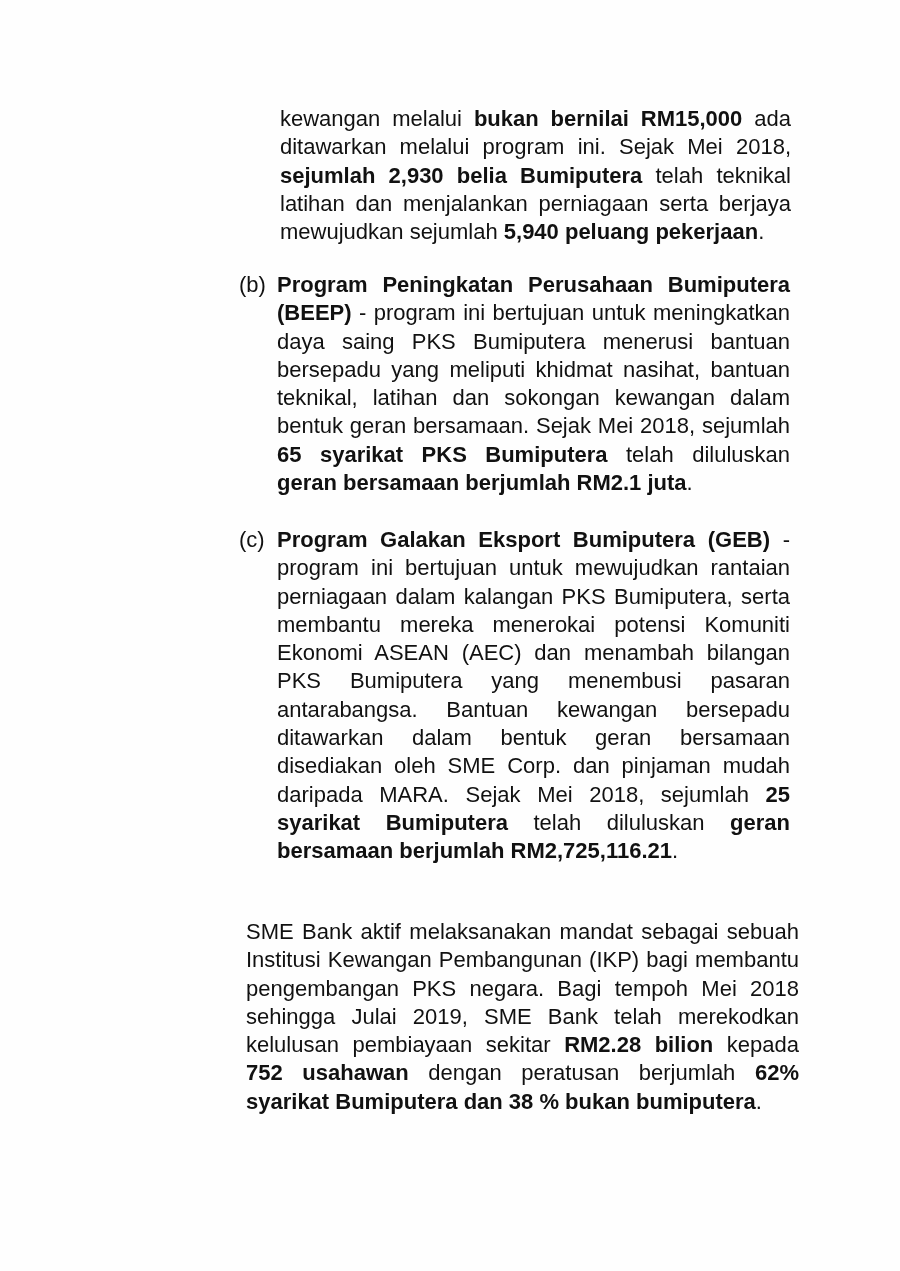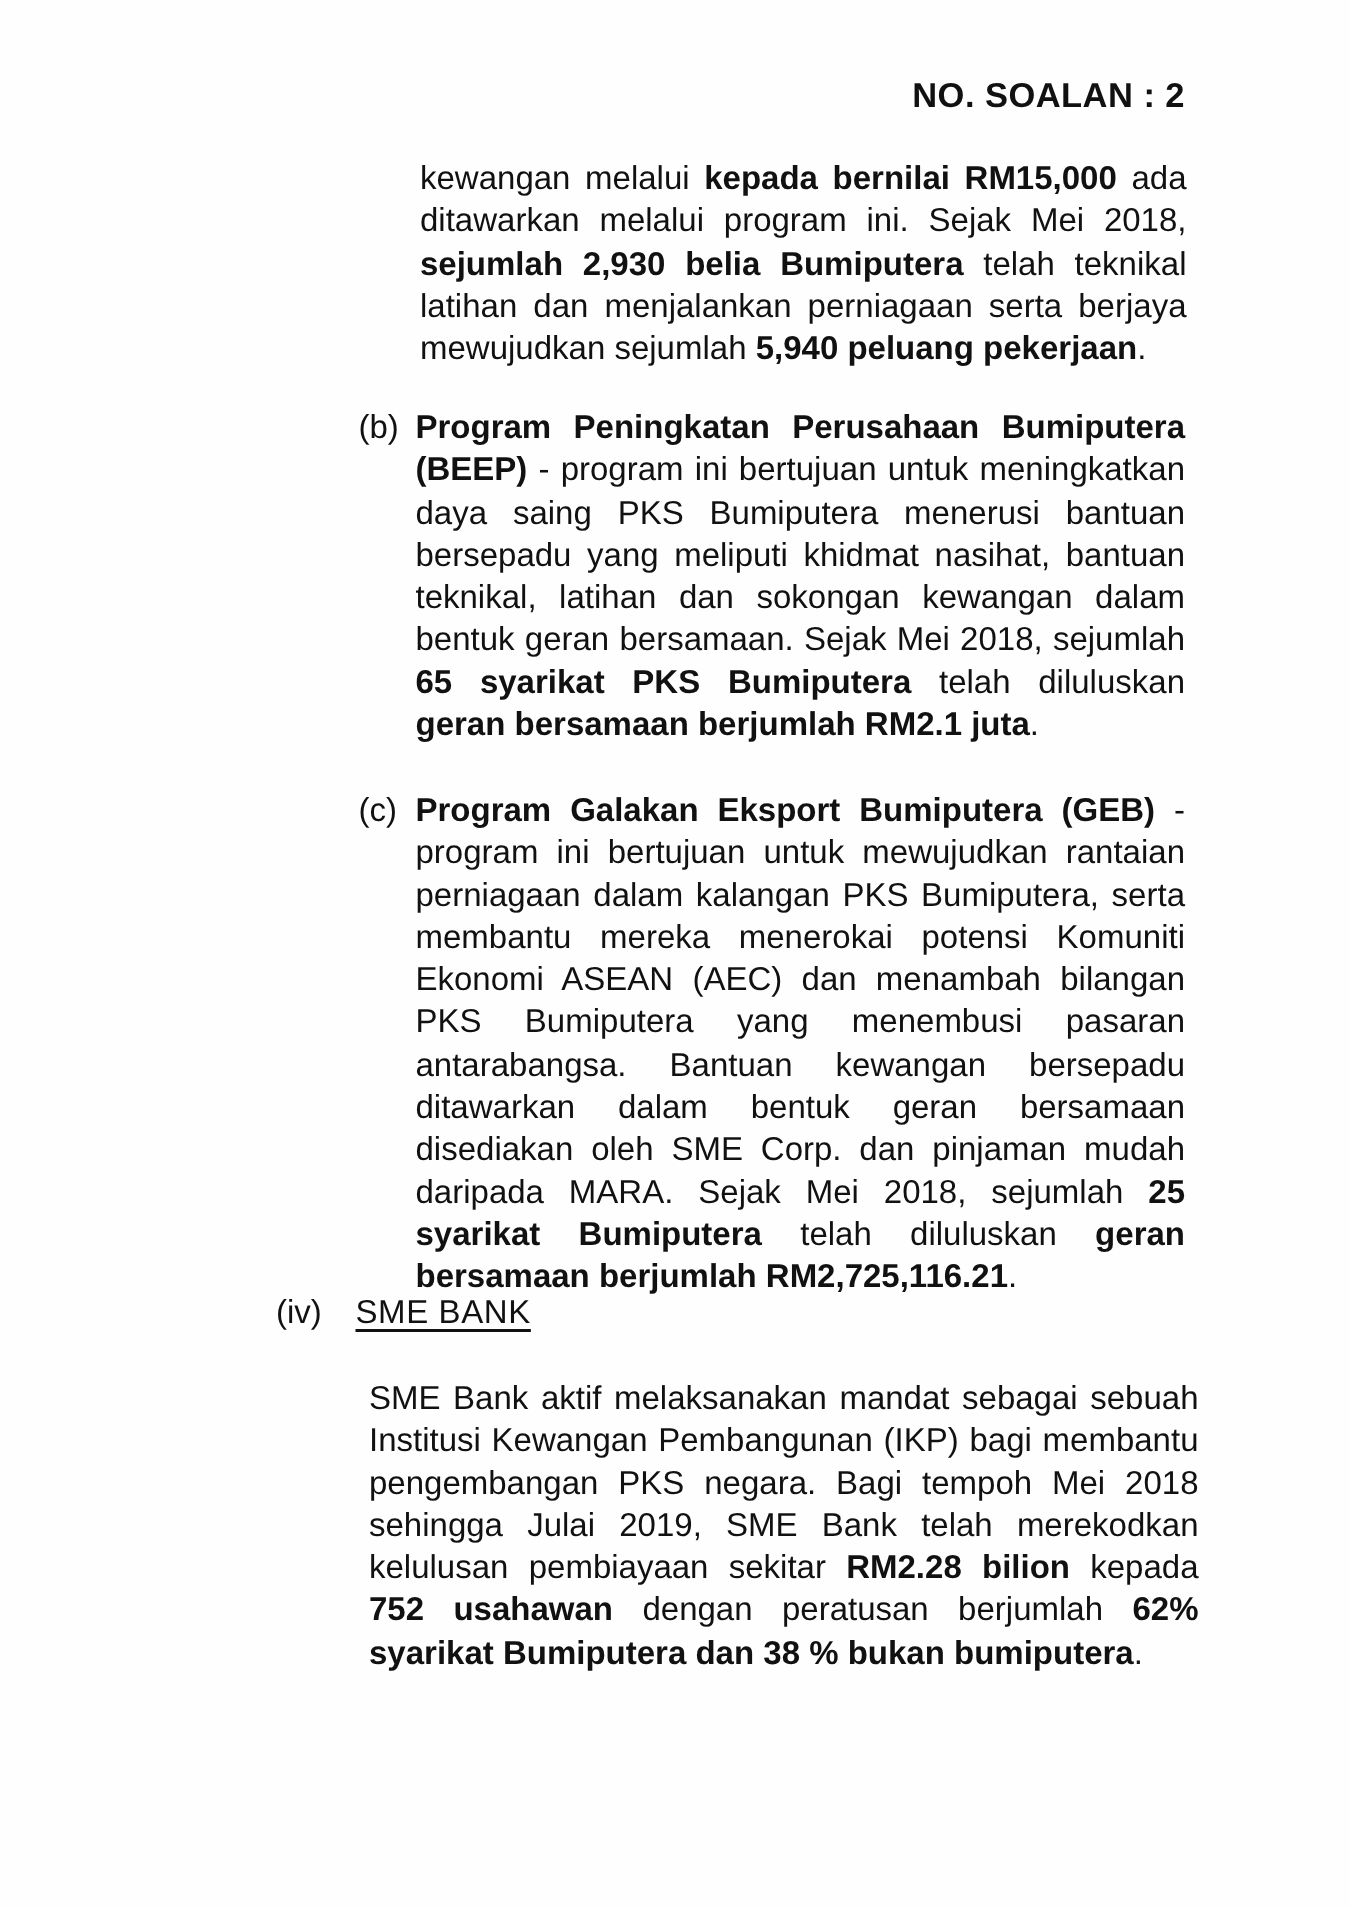--- a/index.html
+++ b/index.html
@@ -77,34 +77,29 @@
     top: 918px;
     width: 553px;
   }
   b { font-weight: bold; }
 </style>
 </head>
 <body>
 
 <div class="page">
 
-  <div class="header">NO. SOALAN : 2</div>
 
-  <div class="block para-cont"><span>kewangan melalui </span><b>kepada bernilai RM15,000</b><span> ada ditawarkan melalui program ini. Sejak Mei 2018, </span><b>sejumlah 2,930 belia Bumiputera</b><span> telah teknikal latihan dan menjalankan perniagaan serta berjaya mewujudkan sejumlah </span><b>5,940 peluang pekerjaan</b><span>.</span></div>
+  <div class="block para-cont"><span>kewangan melalui </span><b>bukan bernilai RM15,000</b><span> ada ditawarkan melalui program ini. Sejak Mei 2018, </span><b>sejumlah 2,930 belia Bumiputera</b><span> telah teknikal latihan dan menjalankan perniagaan serta berjaya mewujudkan sejumlah </span><b>5,940 peluang pekerjaan</b><span>.</span></div>
 
   <div class="block list-item list-item-b">
     <div class="list-marker">(b)</div>
     <div class="list-text"><b>Program Peningkatan Perusahaan Bumiputera (BEEP)</b><span> - program ini bertujuan untuk meningkatkan daya saing PKS Bumiputera menerusi bantuan bersepadu yang meliputi khidmat nasihat, bantuan teknikal, latihan dan sokongan kewangan dalam bentuk geran bersamaan. Sejak Mei 2018, sejumlah </span><b>65 syarikat PKS Bumiputera</b><span> telah diluluskan </span><b>geran bersamaan berjumlah RM2.1 juta</b><span>.</span></div>
   </div>
 
   <div class="block list-item list-item-c">
     <div class="list-marker">(c)</div>
     <div class="list-text"><b>Program Galakan Eksport Bumiputera (GEB)</b><span> - program ini bertujuan untuk mewujudkan rantaian perniagaan dalam kalangan PKS Bumiputera, serta membantu mereka menerokai potensi Komuniti Ekonomi ASEAN (AEC) dan menambah bilangan PKS Bumiputera yang menembusi pasaran antarabangsa. Bantuan kewangan bersepadu ditawarkan dalam bentuk geran bersamaan disediakan oleh SME Corp. dan pinjaman mudah daripada MARA. Sejak Mei 2018, sejumlah </span><b>25 syarikat Bumiputera</b><span> telah diluluskan </span><b>geran bersamaan berjumlah RM2,725,116.21</b><span>.</span></div>
   </div>
 
-  <div class="block section-heading">
-    <div class="section-marker">(iv)</div>
-    <div class="section-title">SME BANK</div>
-  </div>
 
   <div class="block para-sme"><span>SME Bank aktif melaksanakan mandat sebagai sebuah Institusi Kewangan Pembangunan (IKP) bagi membantu pengembangan PKS negara. Bagi tempoh Mei 2018 sehingga Julai 2019, SME Bank telah merekodkan kelulusan pembiayaan sekitar </span><b>RM2.28 bilion</b><span> kepada </span><b>752 usahawan</b><span> dengan peratusan berjumlah </span><b>62% syarikat Bumiputera dan 38 % bukan bumiputera</b><span>.</span></div>
 
 </div>
 
 </body></html>

